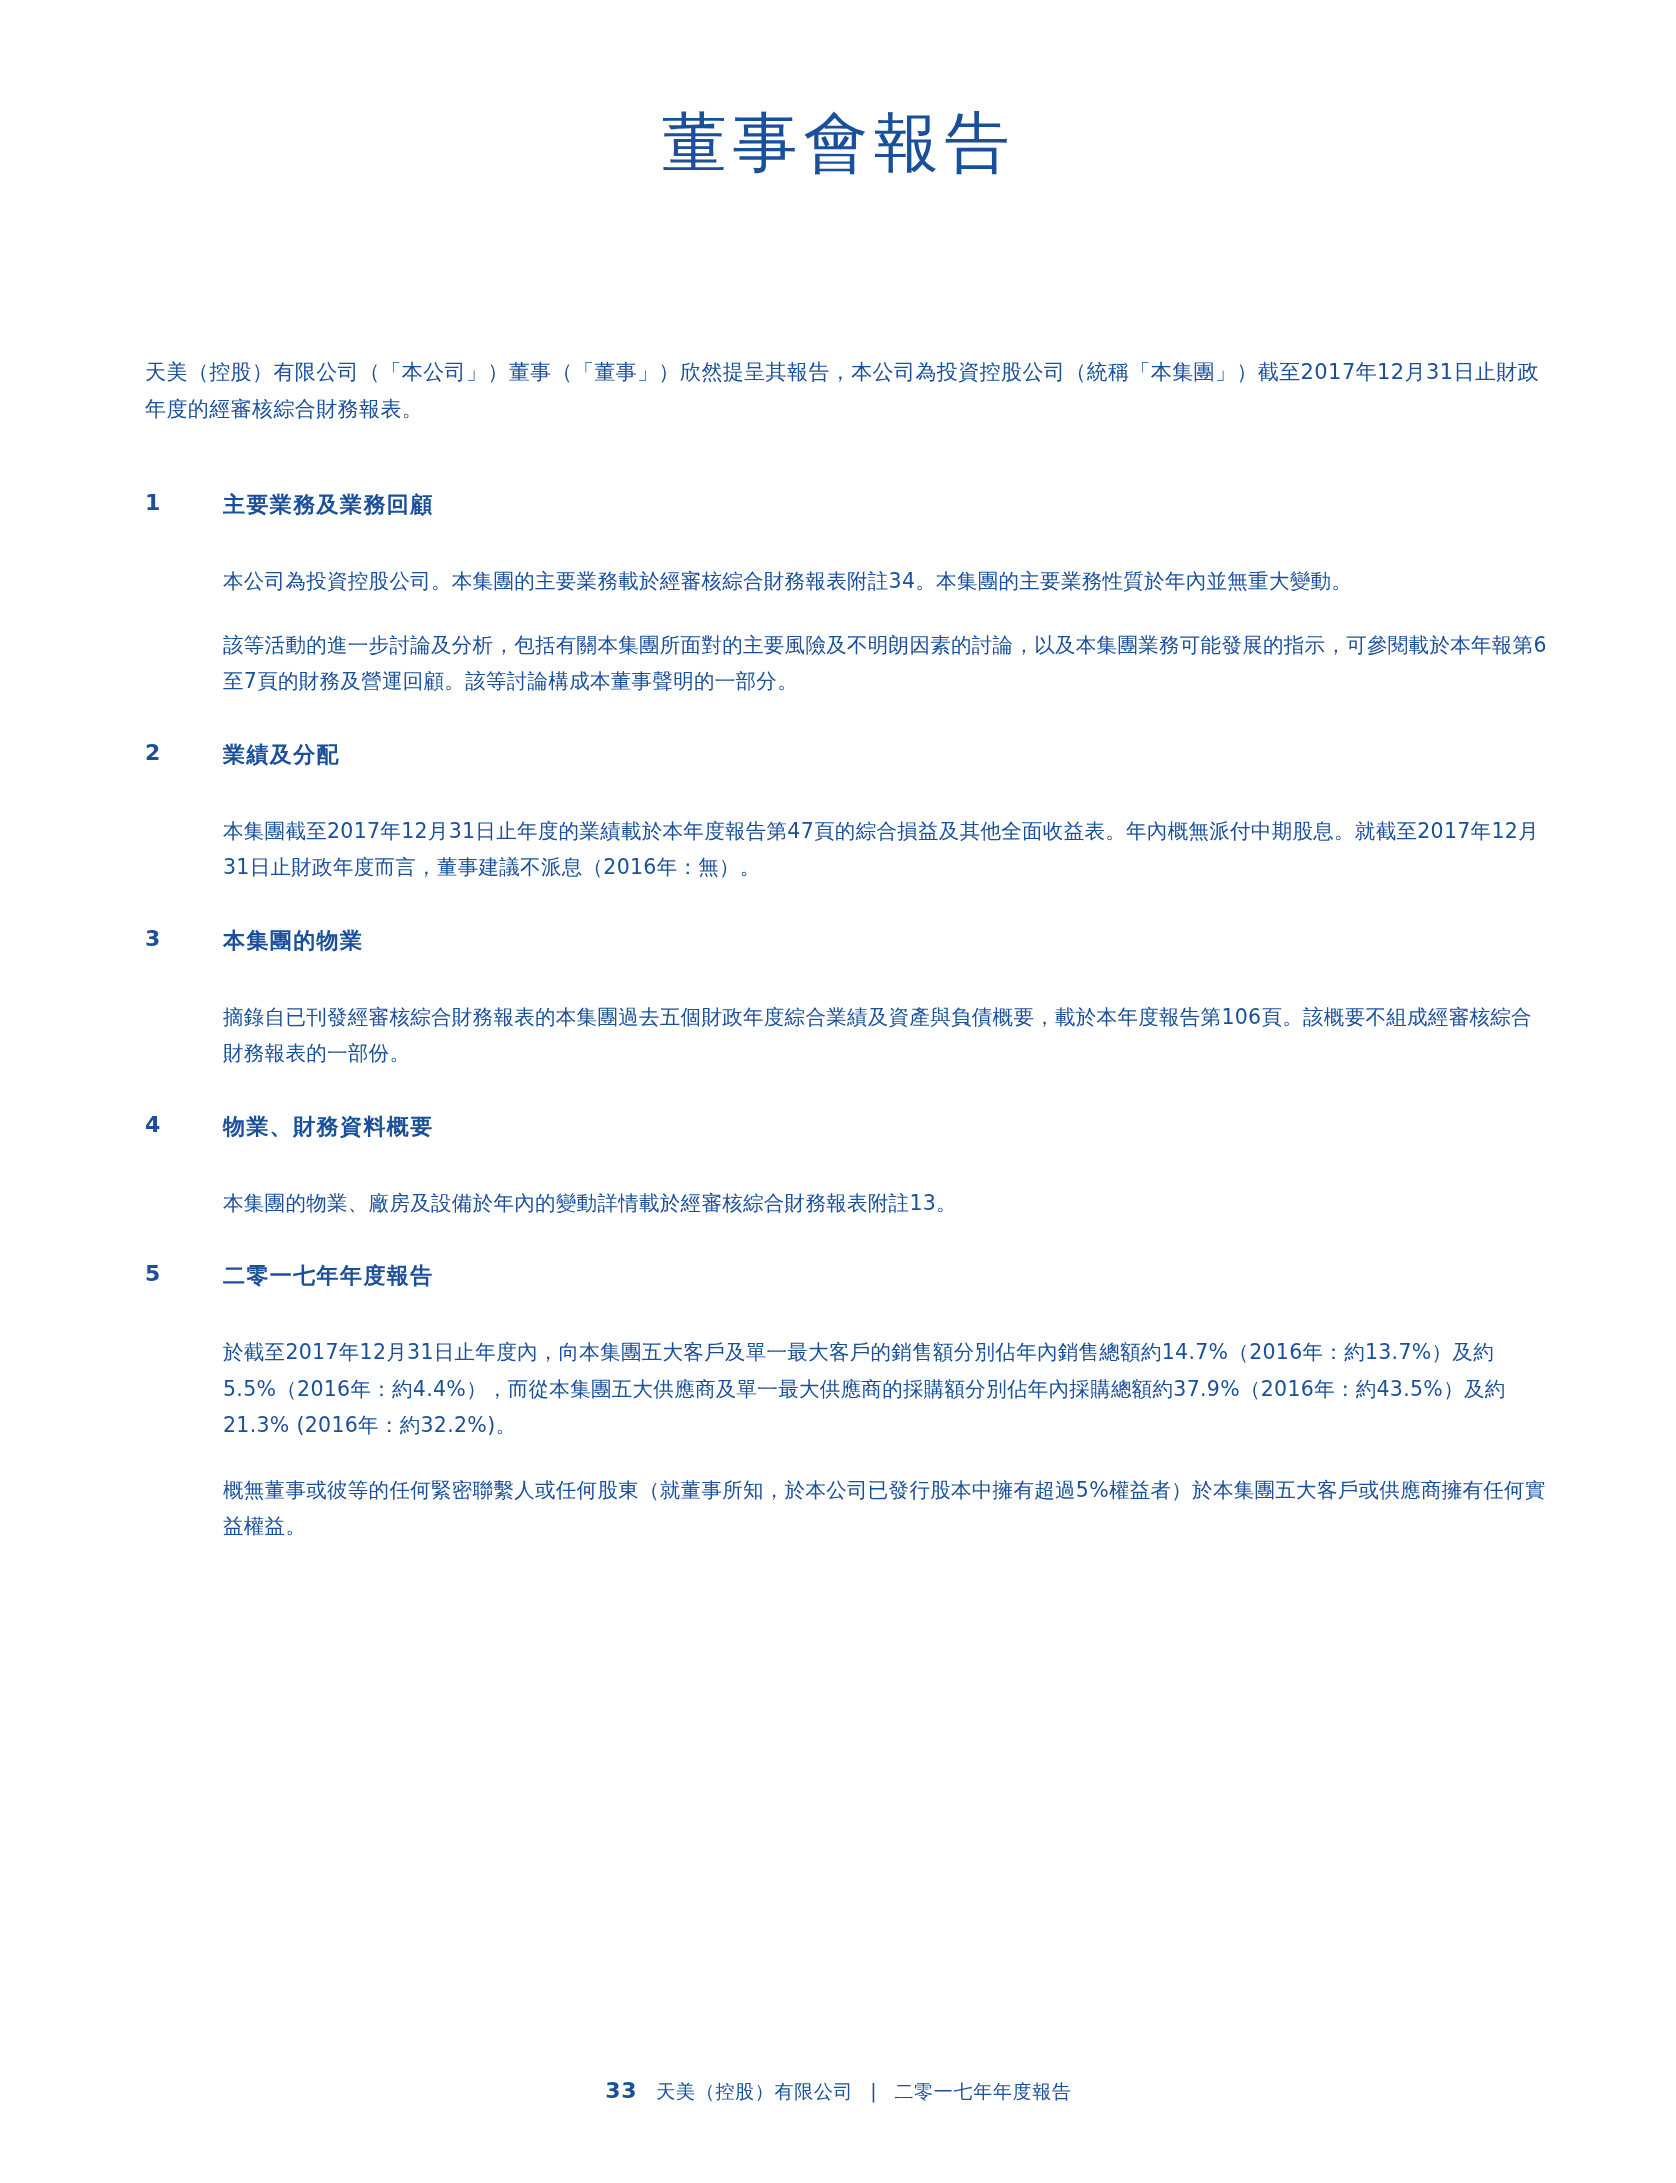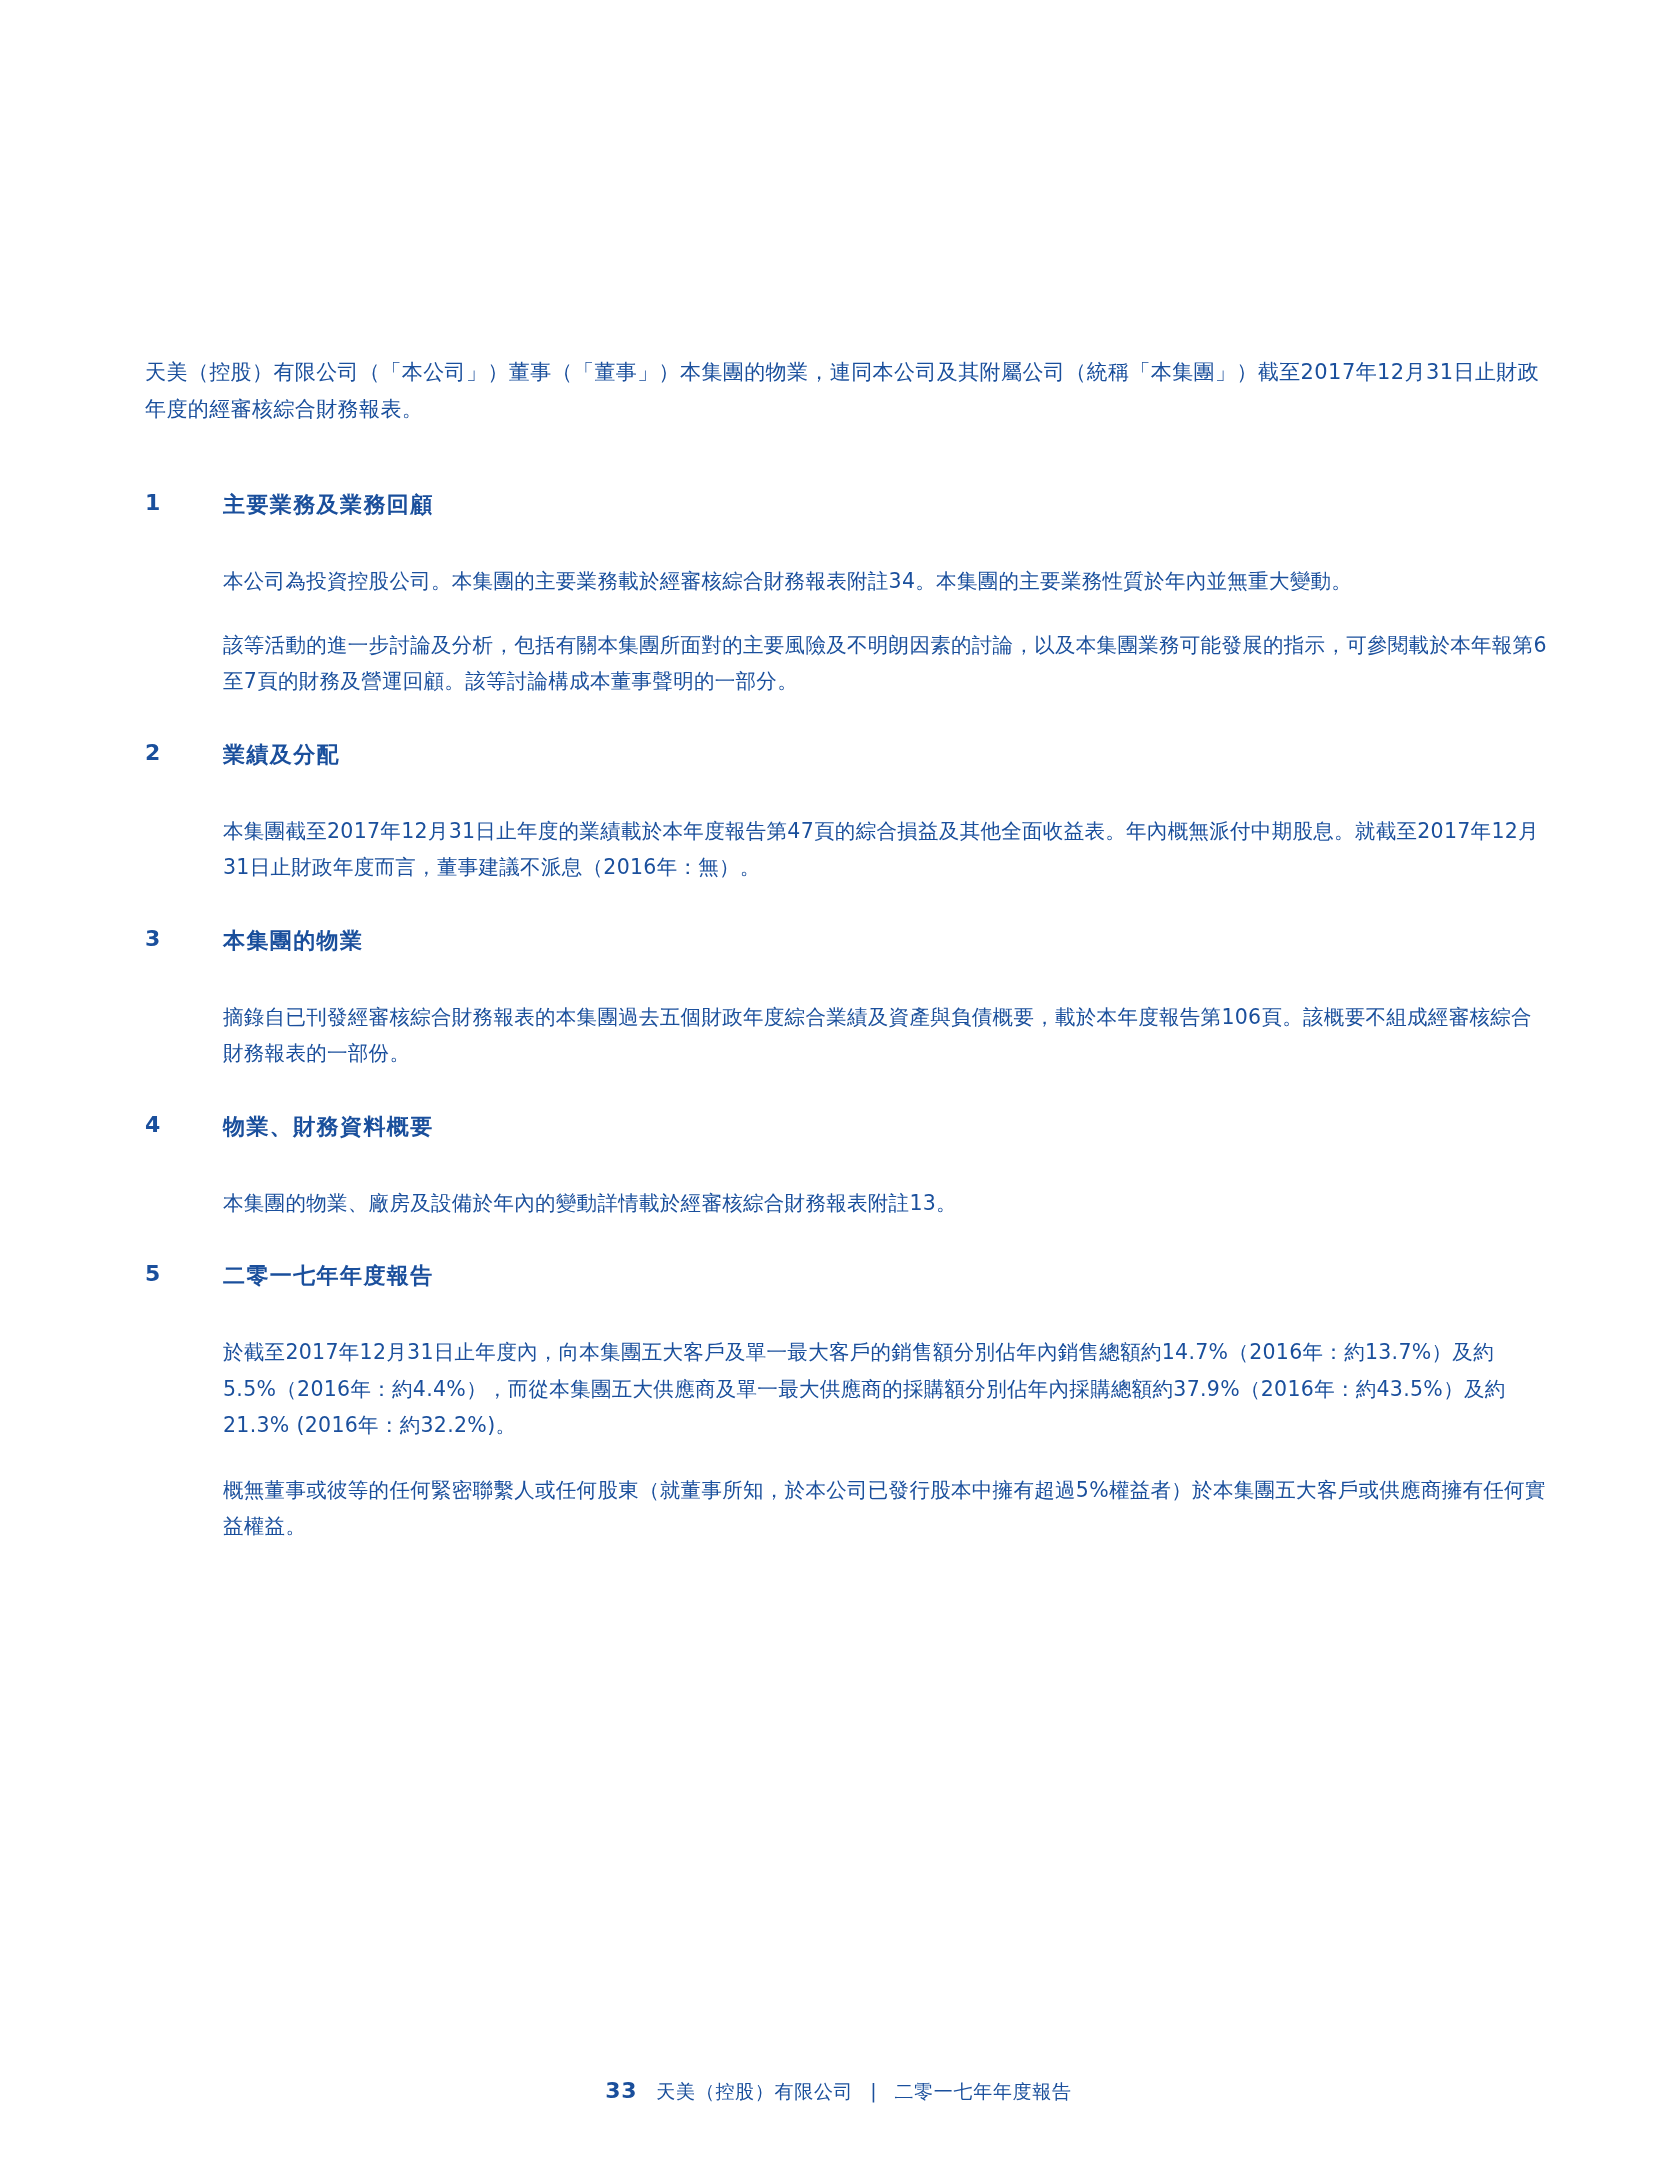--- a/index.html
+++ b/index.html
@@ -104,24 +104,25 @@
   .footer .sep {
     margin: 0 17px;
   }
   .footer span { display: inline; }
 </style>
 </head>
 <body>
 
 <div class="page">
 
+  <h1 class="page-title">董事會報告</h1>
 
   <div class="content">
 
-    <p class="intro">天美（控股）有限公司（「本公司」）董事（「董事」）本集團的物業，連同本公司及其附屬公司（統稱「本集團」）截至2017年12月31日止財政年度的經審核綜合財務報表。</p>
+    <p class="intro">天美（控股）有限公司（「本公司」）董事（「董事」）欣然提呈其報告，本公司為投資控股公司（統稱「本集團」）截至2017年12月31日止財政年度的經審核綜合財務報表。</p>
 
     <div class="section">
       <div class="sec-head">
         <div class="sec-num">1</div>
         <div class="sec-title">主要業務及業務回顧</div>
       </div>
       <div class="sec-body">
         <p class="para">本公司為投資控股公司。本集團的主要業務載於經審核綜合財務報表附註34。本集團的主要業務性質於年內並無重大變動。</p>
         <p class="para">該等活動的進一步討論及分析，包括有關本集團所面對的主要風險及不明朗因素的討論，以及本集團業務可能發展的指示，可參閱載於本年報第6至7頁的財務及營運回顧。該等討論構成本董事聲明的一部分。</p>
       </div>

